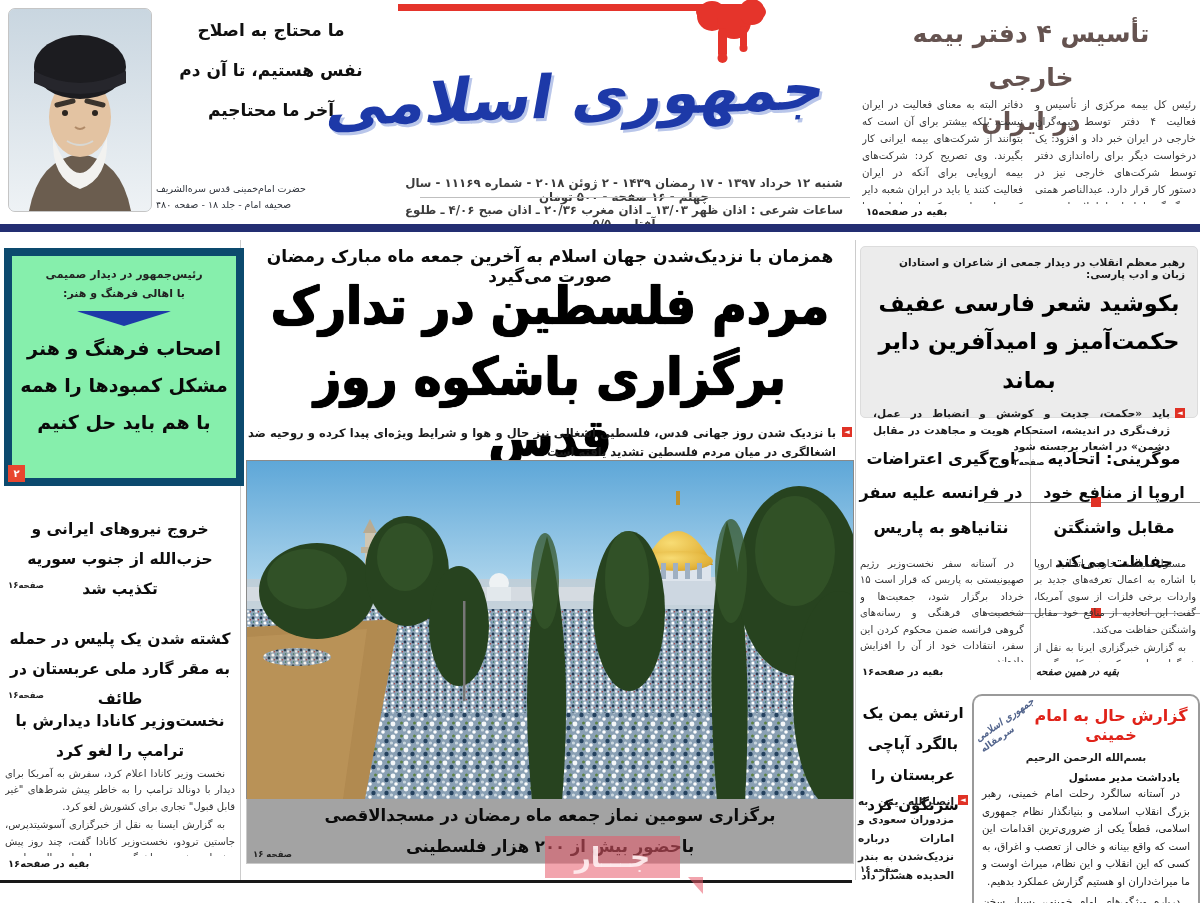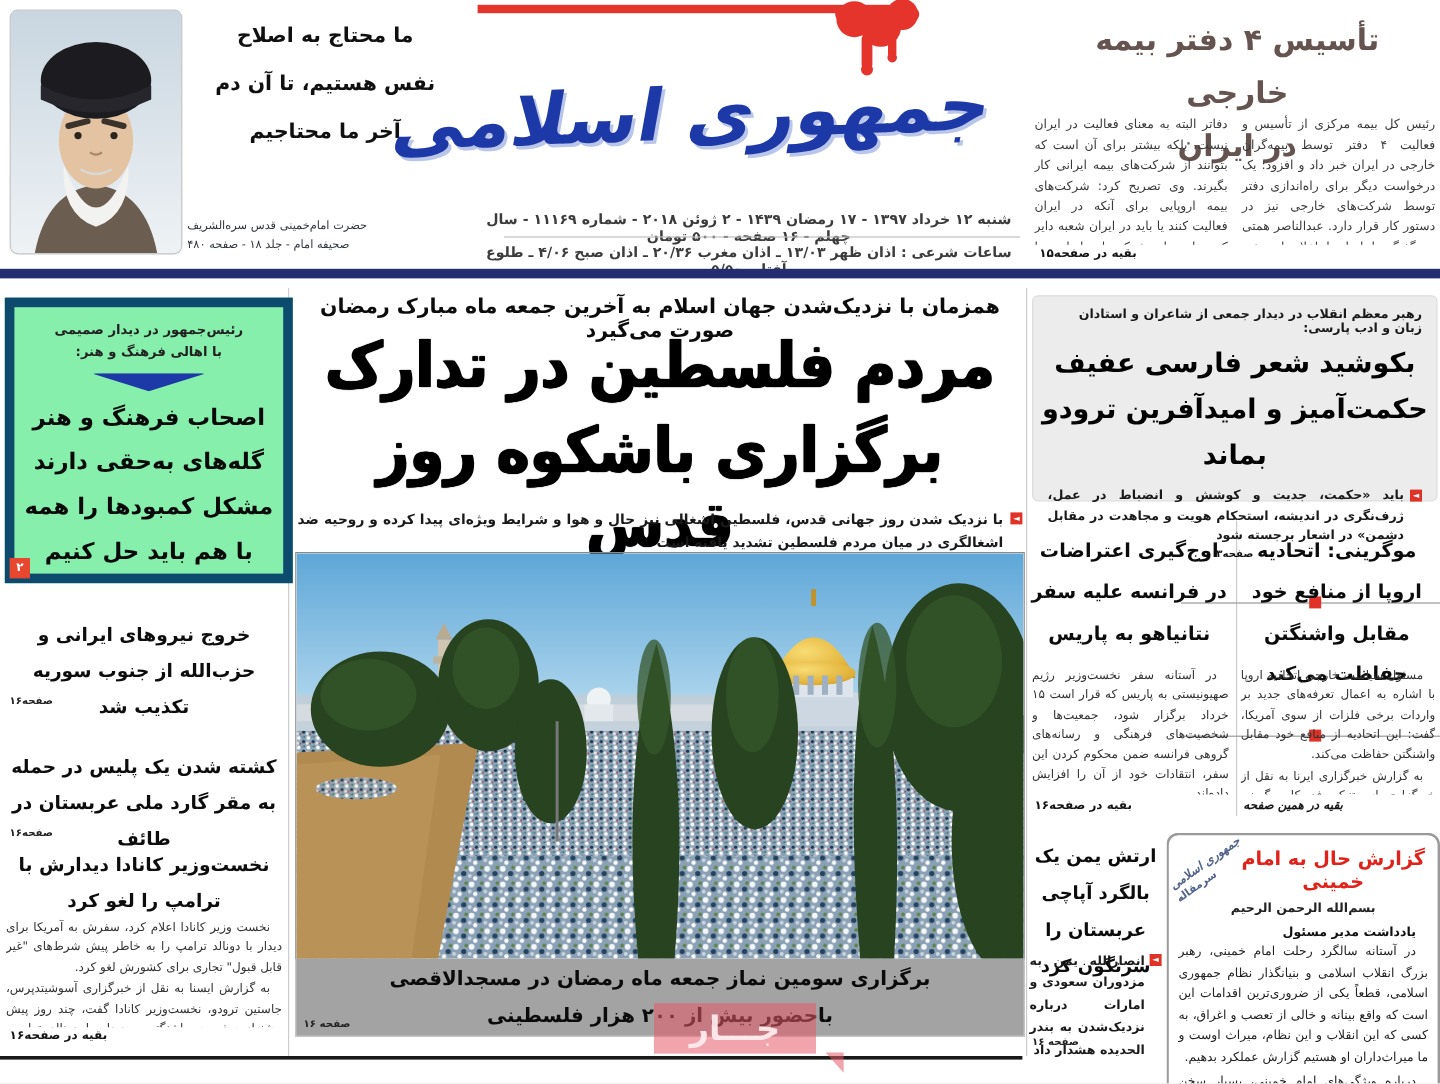--- a/index.html
+++ b/index.html
@@ -157,21 +157,20 @@
   <div class="abs vdiv" style="left:1030px;top:434px;height:246px;"></div>
 
   <div class="abs pres-box">
     <div class="pres-kicker">
       <div>رئیس‌جمهور در دیدار صمیمی</div>
       <div>با اهالی فرهنگ و هنر:</div>
     </div>
     <div class="pres-tri"></div>
     <div class="pres-headline">
       <div>اصحاب فرهنگ و هنر</div>
-      <div>گله‌های به‌حقی دارند</div>
       <div>مشکل کمبودها را همه</div>
       <div>با هم باید حل کنیم</div>
     </div>
     <div class="pres-badge">۲</div>
   </div>
 
   <div class="abs item-rule" style="left:8px;top:502px;width:224px;">
     <span class="rule-sq"></span>
   </div>
   <div class="abs side-item-h" style="left:6px;top:514px;width:228px;">خروج نیروهای ایرانی و حزب‌الله از جنوب سوریه تکذیب شد</div>
@@ -287,21 +286,21 @@
     <div class="caption-line" style="margin-top:2px;">برگزاری سومین نماز جمعه ماه رمضان در مسجدالاقصی</div>
     <div class="caption-line">باحضور بیش از ۲۰۰ هزار فلسطینی</div>
     <div class="page-ref caption-ref">صفحه ۱۶</div>
   </div>
   <div class="abs watermark">جـــار</div>
   <div class="abs watermark-tail"></div>
 
   <div class="abs leader-box">
     <div class="leader-kicker">رهبر معظم انقلاب در دیدار جمعی از شاعران و استادان زبان و ادب پارسی:</div>
     <div class="leader-h" style="margin-top:4px;">بکوشید شعر فارسی عفیف</div>
-    <div class="leader-h">حکمت‌آمیز و امیدآفرین ترودو بماند</div>
+    <div class="leader-h">حکمت‌آمیز و امیدآفرین دایر بماند</div>
     <div class="leader-sub">
       <span class="marker-sq">◄</span>
       <span class="t">باید «حکمت، جدیت و کوشش و انضباط در عمل، ژرف‌نگری در اندیشه، استحکام هویت و مجاهدت در مقابل دشمن» در اشعار برجسته شود</span>
     </div>
     <div class="leader-ref">صفحه۳</div>
   </div>
 
   <div class="abs col-h" style="left:858px;top:442px;width:166px;">اوج‌گیری اعتراضات در فرانسه علیه سفر نتانیاهو به پاریس</div>
   <div class="abs body-text" style="left:860px;top:556px;width:164px;height:106px;overflow:hidden;">
     <p>در آستانه سفر نخست‌وزیر رژیم صهیونیستی به پاریس که قرار است ۱۵ خرداد برگزار شود، جمعیت‌ها و شخصیت‌های فرهنگی و رسانه‌های گروهی فرانسه ضمن محکوم کردن این سفر، انتقادات خود از آن را افزایش داده‌اند.</p>

